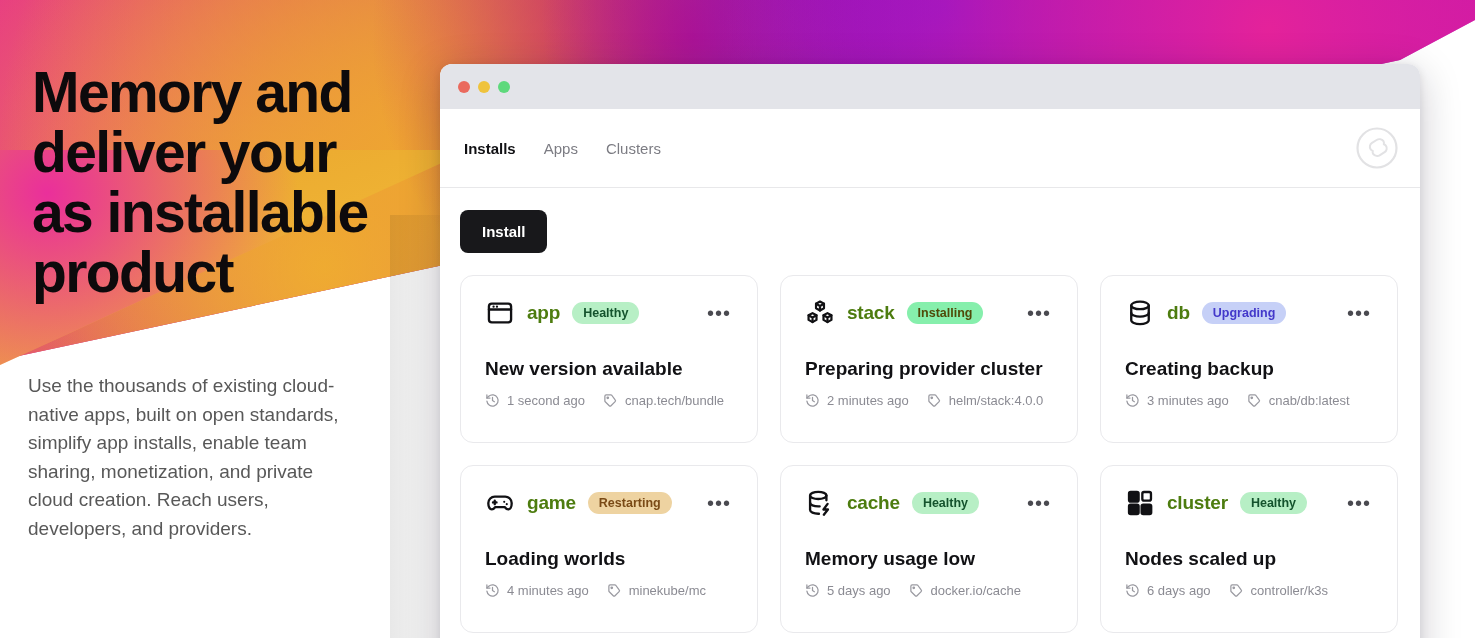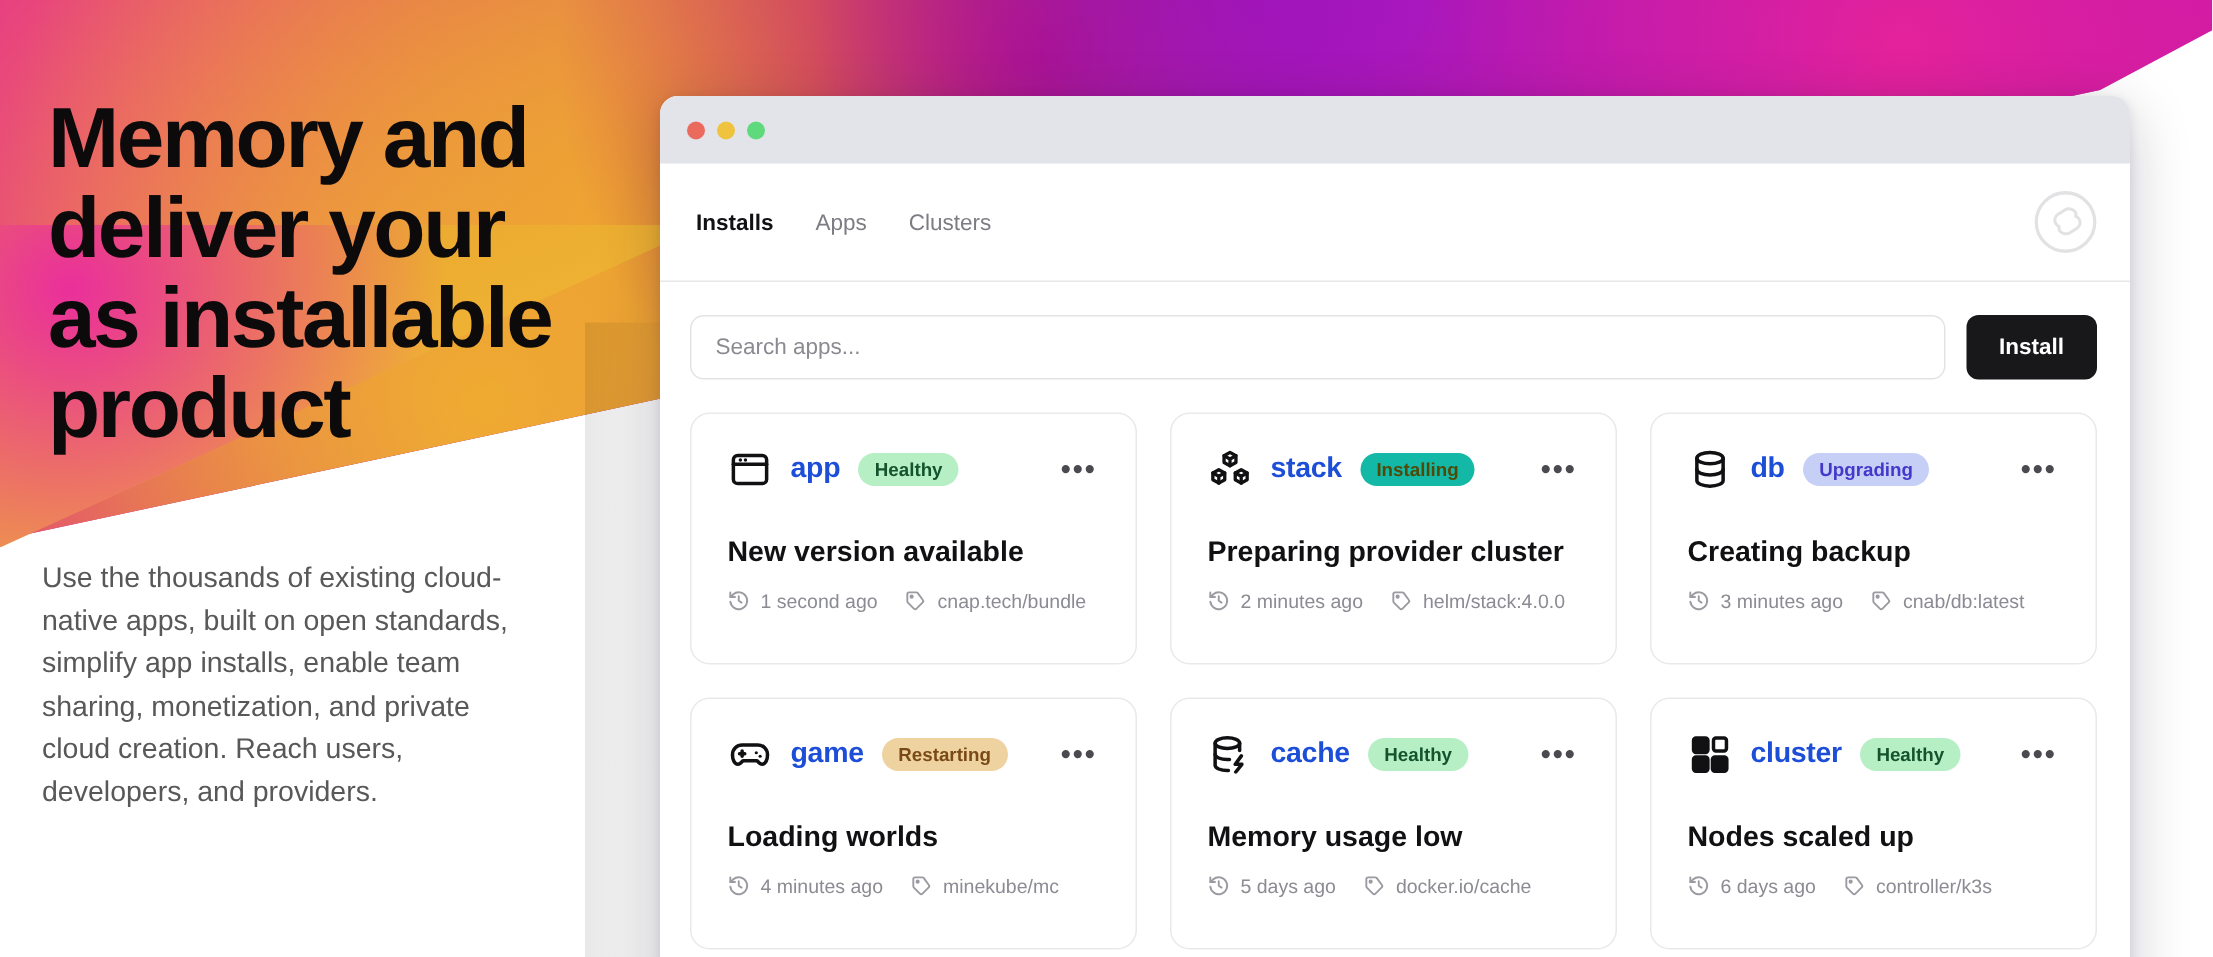--- a/index.html
+++ b/index.html
@@ -195,21 +195,21 @@
   }
   .card-icon {
     width: 30px; height: 30px;
     flex: none;
     display: flex; align-items: center; justify-content: center;
     color: #111114;
   }
   .card-name {
     font-size: 19px;
     font-weight: 700;
-    color: #1d4ed8;
+    color: #4d7c0f;
     letter-spacing: -0.2px;
     white-space: nowrap;
   }
   .badge {
     font-size: 12.5px;
     font-weight: 700;
     padding: 4px 11px;
     border-radius: 999px;
     white-space: nowrap;
   }
@@ -273,21 +273,20 @@
       </div>
       <span class="brand-logo">
         <svg viewBox="0 0 42 42" width="42" height="42" fill="none">
           <circle cx="21" cy="21" r="19.5" stroke="#e2e2e4" stroke-width="2.2"></circle>
           <path d="M27.5 14.2c-1.6-2.1-4.7-2.6-6.9-1.2l-4.6 2.9c-2.2 1.4-2.8 4.2-1.4 6.3.5.8 1.3 1.4 2.2 1.7-.3 1-.2 2.1.3 3 1.6 2.1 4.7 2.6 6.9 1.2l4.6-2.9c2.2-1.4 2.8-4.2 1.4-6.3-.5-.8-1.3-1.4-2.2-1.7.3-1 .2-2.1-.3-3z" stroke="#e2e2e4" stroke-width="2" stroke-linejoin="round"></path>
         </svg>
       </span>
     </div>
 
     <div class="searchrow">
-      <input class="search-input" type="text" placeholder="Search apps..." style="">
       <button class="install-btn" style="background: rgb(24, 24, 27);">Install</button>
     </div>
 
     <div class="grid">
 
       <div class="card">
         <div class="card-head">
           <span class="card-icon">
             <svg viewBox="0 0 24 24" width="28" height="28" fill="none" stroke="currentColor" stroke-width="2" stroke-linecap="round" stroke-linejoin="round">
               <rect x="2.5" y="4" width="19" height="16" rx="2.5"></rect>
@@ -329,21 +328,21 @@
             <svg viewBox="0 0 24 24" width="28" height="28" fill="none" stroke="currentColor" stroke-width="1.9" stroke-linecap="round" stroke-linejoin="round">
               <path d="M12 2.2 8.6 4.1v3.9L12 9.9l3.4-1.9V4.1z"></path>
               <path d="M8.6 4.1 12 6l3.4-1.9M12 6v3.9"></path>
               <path d="M5.6 12.1 2.2 14v3.9l3.4 1.9L9 17.9V14z"></path>
               <path d="M2.2 14l3.4 1.9L9 14M5.6 15.9v3.9"></path>
               <path d="M18.4 12.1 15 14v3.9l3.4 1.9 3.4-1.9V14z"></path>
               <path d="M15 14l3.4 1.9L21.8 14M18.4 15.9v3.9"></path>
             </svg>
           </span>
           <span class="card-name">stack</span>
-          <span class="badge" style="background: #14b8a6; color: rgb(80, 74, 9);">Installing</span>
+          <span class="badge" style="background: #86efac; color: rgb(80, 74, 9);">Installing</span>
           <span class="kebab">•••</span>
         </div>
         <div class="card-msg">Preparing provider cluster</div>
         <div class="card-meta">
           <span class="meta-item">
             <span class="meta-icon">
               <svg viewBox="0 0 24 24" width="15" height="15" fill="none" stroke="currentColor" stroke-width="2" stroke-linecap="round" stroke-linejoin="round">
                 <path d="M3 3v5h5"></path>
                   <path d="M3.05 13A9 9 0 1 0 6 5.3L3 8"></path>
                   <path d="M12 7v5l3 2"></path>

